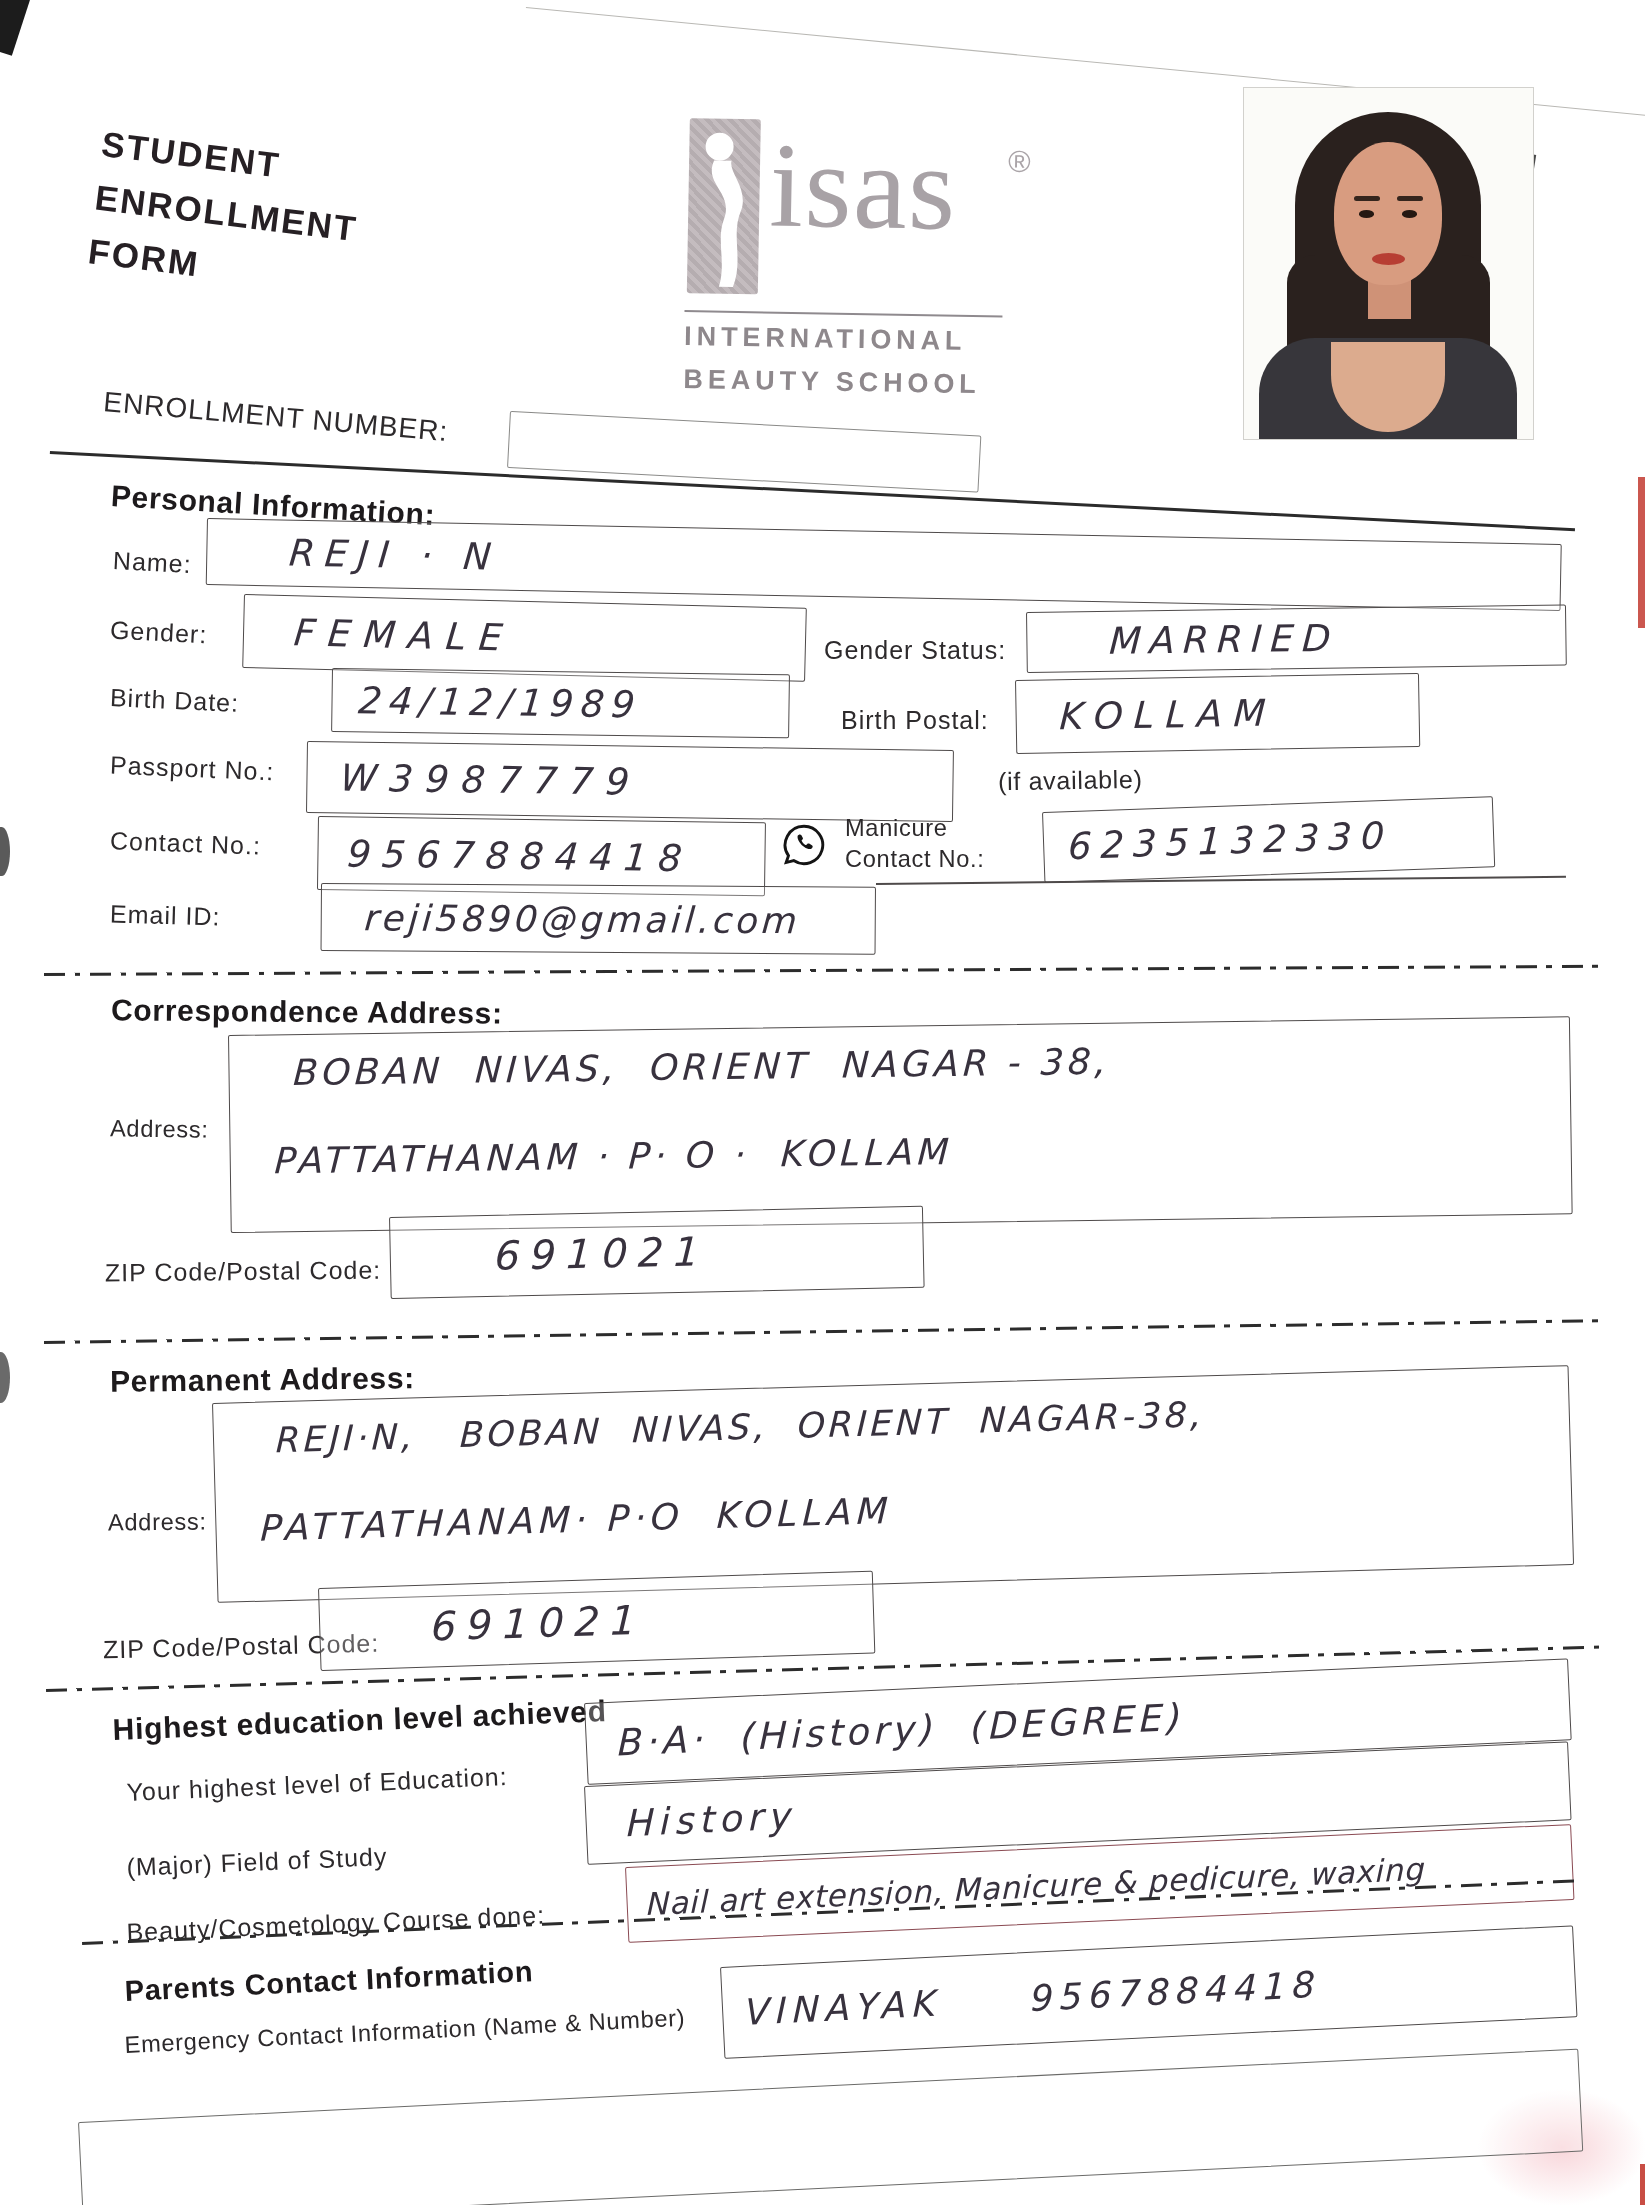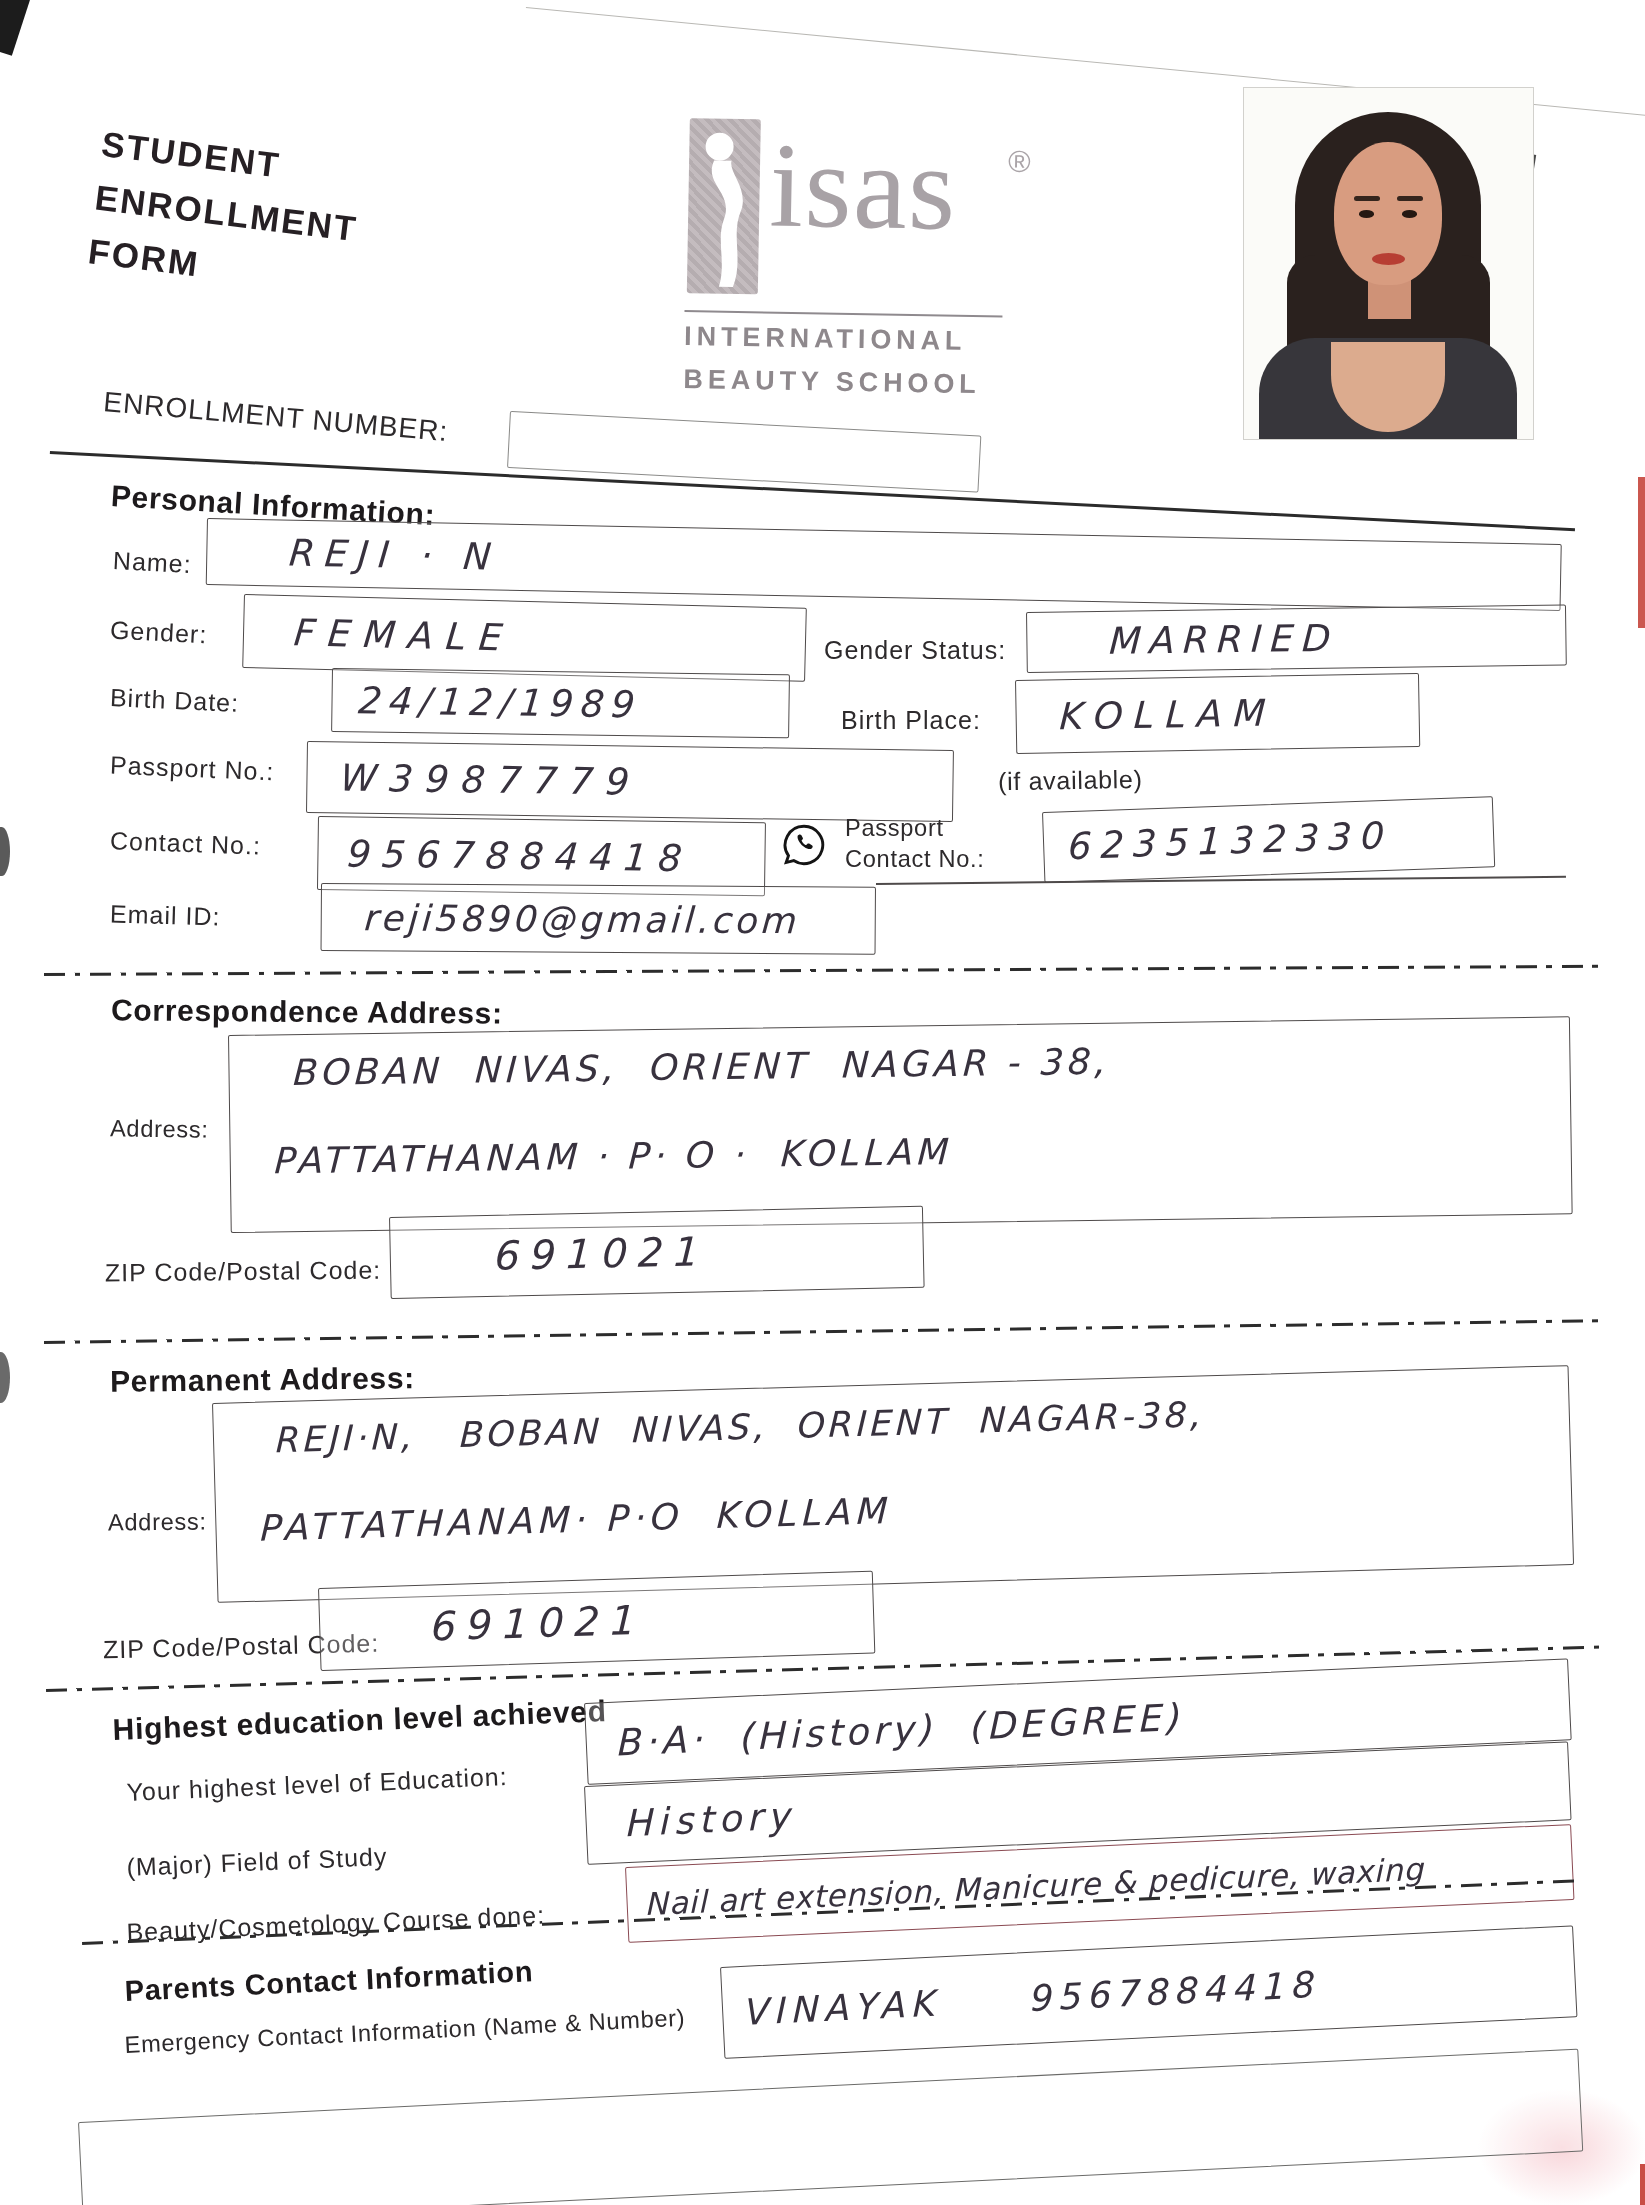--- a/index.html
+++ b/index.html
@@ -90,21 +90,21 @@
   </div>
   <div class="abs lbl" style="left:824px;top:636px;">Gender Status:</div>
   <div class="abs fbox" style="left:1026px;top:612px;width:540px;height:61px;transform:rotate(-0.8deg);transform-origin:left top;">
     <span class="hand" style="padding-left:82px;letter-spacing:8.3px;">MARRIED</span>
   </div>
 
   <div class="abs lbl" style="left:110px;top:686px;transform:rotate(2.6deg);">Birth Date:</div>
   <div class="abs fbox" style="left:332px;top:668px;width:458px;height:64px;transform:rotate(0.8deg);transform-origin:left top;">
     <span class="hand" style="padding-left:26px;letter-spacing:7px;">24/12/1989</span>
   </div>
-  <div class="abs lbl" style="left:841px;top:706px;">Birth Place:</div>
+  <div class="abs lbl" style="left:841px;top:706px;">Birth Postal:</div>
   <div class="abs fbox" style="left:1015px;top:680px;width:404px;height:74px;transform:rotate(-1deg);transform-origin:left top;">
     <span class="hand" style="padding-left:43px;letter-spacing:11px;">KOLLAM</span>
   </div>
 
   <div class="abs lbl" style="left:110px;top:754px;transform:rotate(2.4deg);">Passport No.:</div>
   <div class="abs fbox" style="left:307px;top:741px;width:647px;height:72px;transform:rotate(0.8deg);transform-origin:left top;">
     <span class="hand" style="padding-left:33px;letter-spacing:12.5px;">W3987779</span>
   </div>
   <div class="abs note" style="left:998px;top:766px;transform:rotate(-1deg);">(if available)</div>
 
@@ -112,21 +112,21 @@
   <div class="abs fbox" style="left:318px;top:816px;width:448px;height:74px;transform:rotate(0.8deg);transform-origin:left top;">
     <span class="hand" style="padding-left:29px;letter-spacing:11px;">9567884418</span>
   </div>
   <div class="abs" style="left:781px;top:822px;width:46px;height:46px;">
     <svg viewBox="0 0 32 32" width="46" height="46">
       <path fill="none" stroke="#141414" stroke-width="2" d="M16 3 a13 13 0 1 1 -7.2 23.8 L3.6 28.2 5.2 23.4 A13 13 0 0 1 16 3 Z"></path>
       <path fill="#141414" d="M11.6 9.6c.5-1 2-1.4 2.6-.4l1 1.9c.3.6-.3 1.2-.8 1.6-.4.3 1.4 2.8 2.6 3.3.6.3 1-.4 1.4-.8.4-.4 1-.3 1.5 0l1.8 1.2c.8.5.2 1.9-.9 2.3-1.9.8-6.1-1.6-7.9-4.6-1.3-2.1-1.6-3.5-1.3-4.5z"></path>
     </svg>
   </div>
   <div class="abs lbl-sm" style="left:845px;top:813px;line-height:30.5px;">
-    <div>Passport</div>
+    <div>Manicure</div>
     <div>Contact No.:</div>
   </div>
   <div class="abs fbox" style="left:1042px;top:812px;width:451px;height:71px;transform:rotate(-2deg);transform-origin:left top;">
     <span class="hand" style="padding-left:24px;letter-spacing:9px;">6235132330</span>
   </div>
 
   <div class="abs lbl" style="left:110px;top:901px;transform:rotate(1.6deg);">Email ID:</div>
   <div class="abs fbox" style="left:321px;top:883px;width:555px;height:68px;transform:rotate(0.4deg);transform-origin:left top;">
     <span class="hand" style="padding-left:43px;letter-spacing:3.5px;font-size:36px;">reji5890@gmail.com</span>
   </div>

